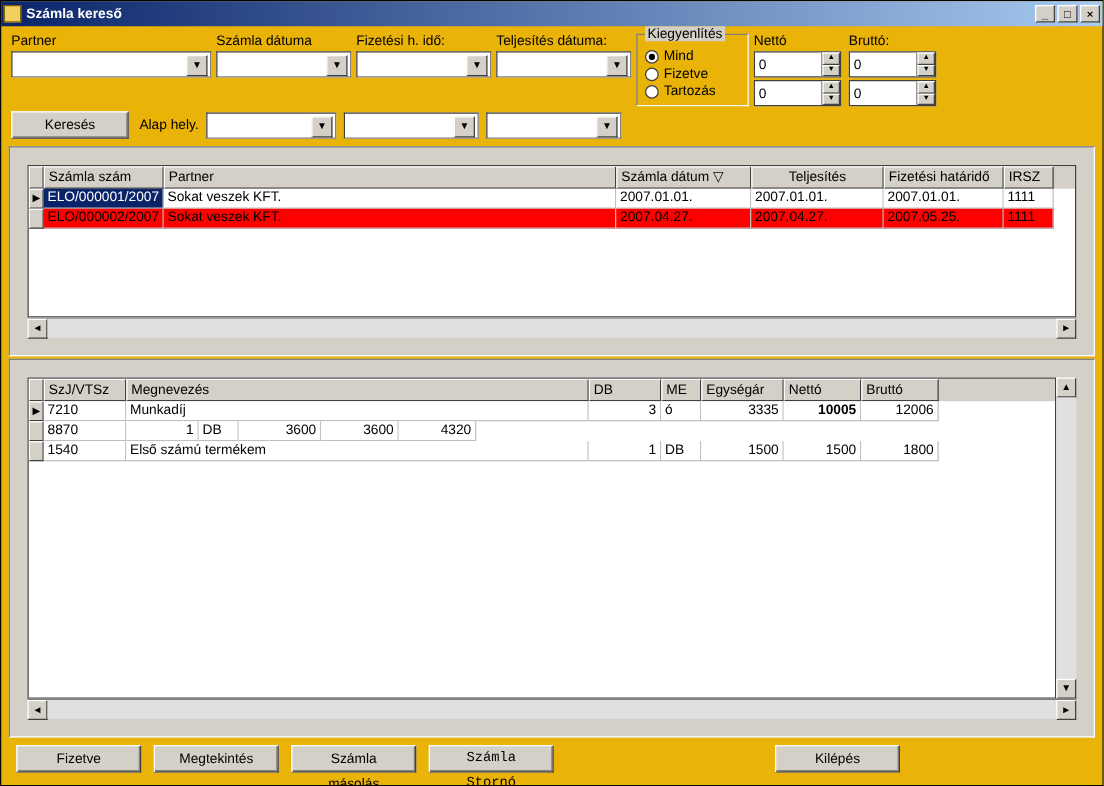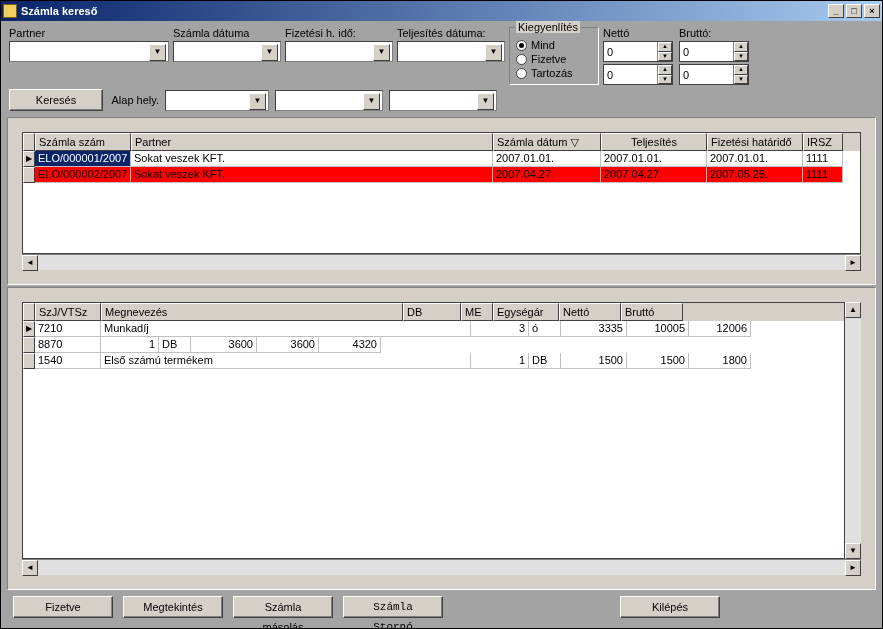--- a/index.html
+++ b/index.html
@@ -1,17 +1,17 @@
 <!DOCTYPE html>
 <html><head>
 <meta charset="utf-8">
 <style>
   * { box-sizing: border-box; }
   html, body { margin:0; padding:0; font-family: Tahoma, Arial, sans-serif; font-size:11px; background:#d4d0c8; }
-  .window { width:883px; height:629px; border:1px solid #000; background:#a3a3a3; display:flex; flex-direction:column; }
+  .window { width:883px; height:629px; border:1px solid #000; background:#eab308; display:flex; flex-direction:column; }
   .titlebar { height:20px; background:linear-gradient(to right,#0a246a,#a6caf0); color:#fff; display:flex; align-items:center; padding:0 2px; }
   .titlebar .icon { width:14px; height:14px; background:#f0d060; border:1px solid #806000; margin-right:4px; }
   .titlebar .title { flex:1; font-weight:bold; }
   .winbtn { width:16px; height:14px; background:#d4d0c8; border:1px solid #fff; border-right-color:#404040; border-bottom-color:#404040; margin-left:2px; font-size:9px; line-height:12px; text-align:center; color:#000; font-family:Arial; font-weight:bold;}
   .client { flex:1; display:flex; flex-direction:column; padding:2px; gap:2px; overflow:hidden; }
   
   .filters { display:flex; gap:4px; align-items:flex-start; padding:4px 6px 2px 6px;}
   .fcol { display:flex; flex-direction:column; gap:2px; }
   .flabel { color:#000; }
   .combo { position:relative; height:21px; background:#fff; border:1px solid #7f7f7f; border-top-color:#404040; border-left-color:#404040; display:flex; align-items:center;}
@@ -183,36 +183,36 @@
       </div>
     </div>
 
     <div class="gridwrap" style="flex:1; min-height:0;">
       <div class="gridouter" style="flex:1;">
         <div class="gridinner">
           <div class="grid" style="height:100%;">
             <div class="ghead">
               <div class="gh rowhead"></div>
               <div class="gh" style="width:66px;">SzJ/VTSz</div>
-              <div class="gh" style="width:302px;">Megnevezés</div>
+              <div class="gh" style="width:370px;">Megnevezés</div>
               <div class="gh" style="width:58px;">DB</div>
               <div class="gh" style="width:32px;">ME</div>
               <div class="gh" style="width:66px;">Egységár</div>
               <div class="gh" style="width:62px;">Nettó</div>
               <div class="gh" style="width:62px;">Bruttó</div>
             </div>
             <div class="gbody" id="items-body">
                 <div class="grow">
                   <div class="rowhead">▶</div>
                   <div class="gc" style="width:66px;">7210</div>
                   <div class="gc" style="width:370px;">Munkadíj</div>
                   <div class="gc num" style="width:58px;">3</div>
                   <div class="gc" style="width:32px;">ó</div>
                   <div class="gc num" style="width:66px;">3335</div>
-                  <div class="gc num" style="width:62px;">10005</div>
+                  <div class="gc num" style="width:62px;font-weight:bold;">10005</div>
                   <div class="gc num" style="width:62px;">12006</div>
                 </div>
                 <div class="grow">
                   <div class="rowhead"></div>
                   <div class="gc" style="width:66px;">8870</div>
                   <div class="gc num" style="width:58px;">1</div>
                   <div class="gc" style="width:32px;">DB</div>
                   <div class="gc num" style="width:66px;">3600</div>
                   <div class="gc num" style="width:62px;">3600</div>
                   <div class="gc num" style="width:62px;">4320</div>

